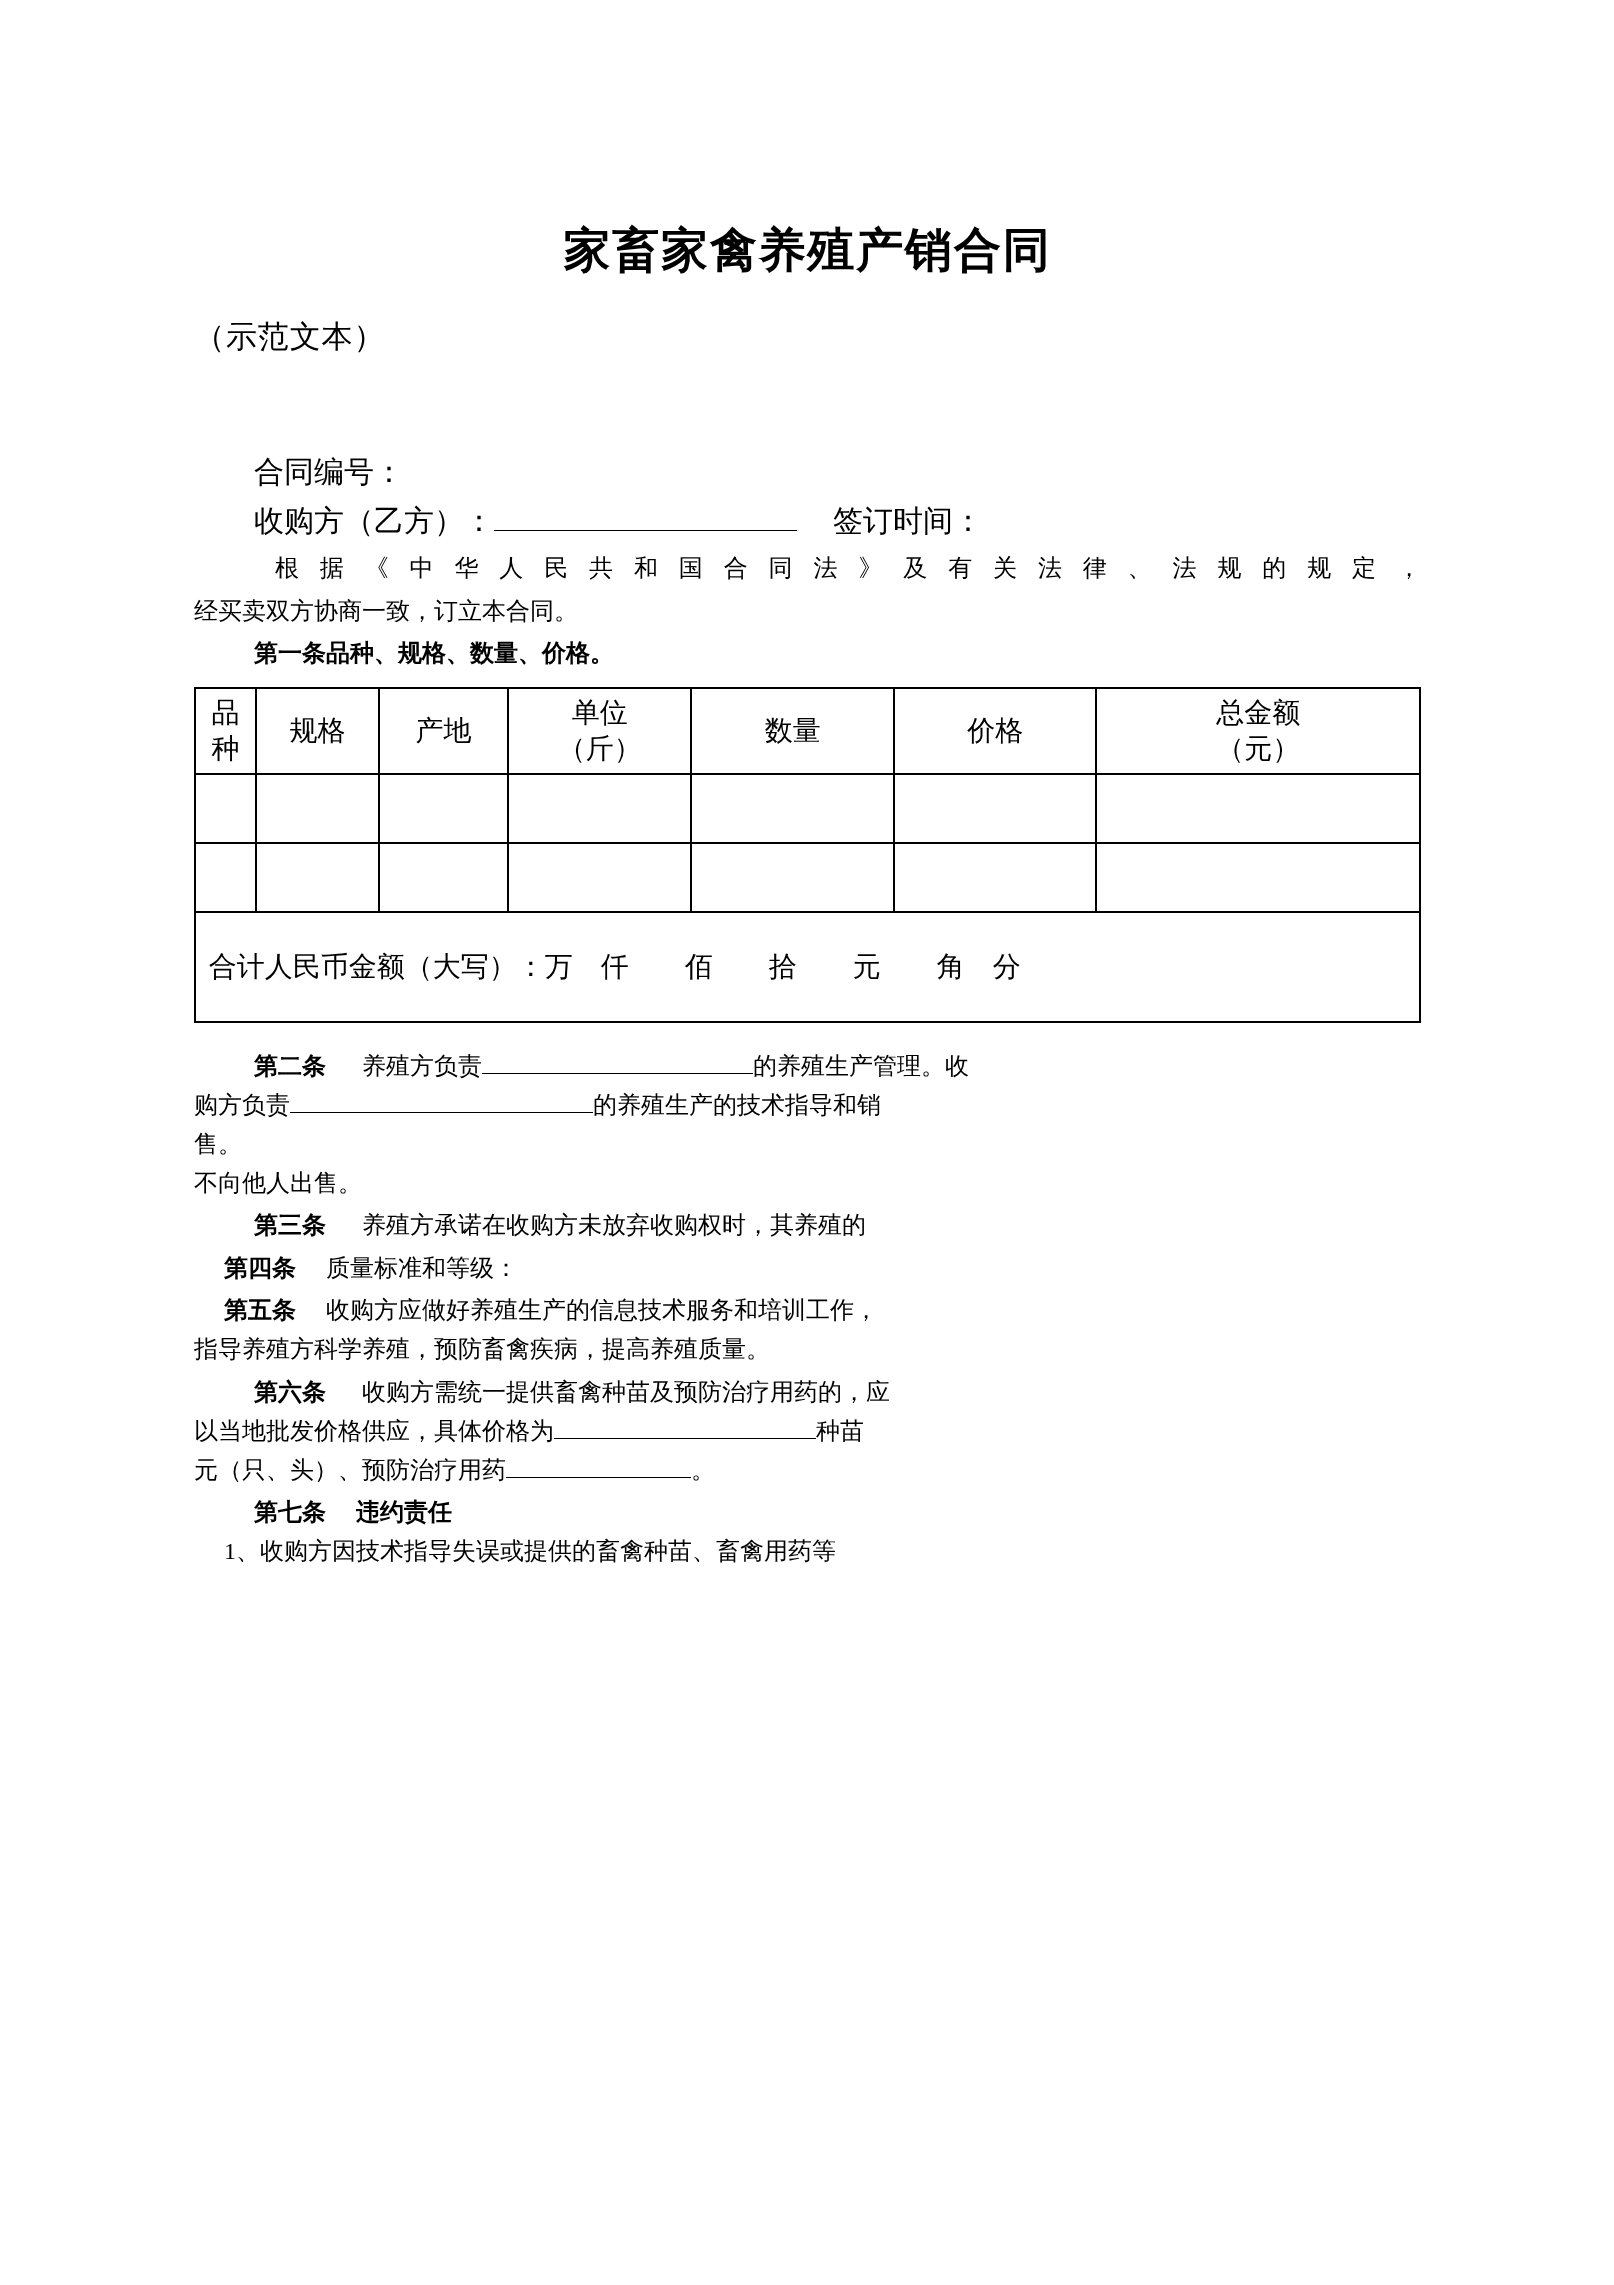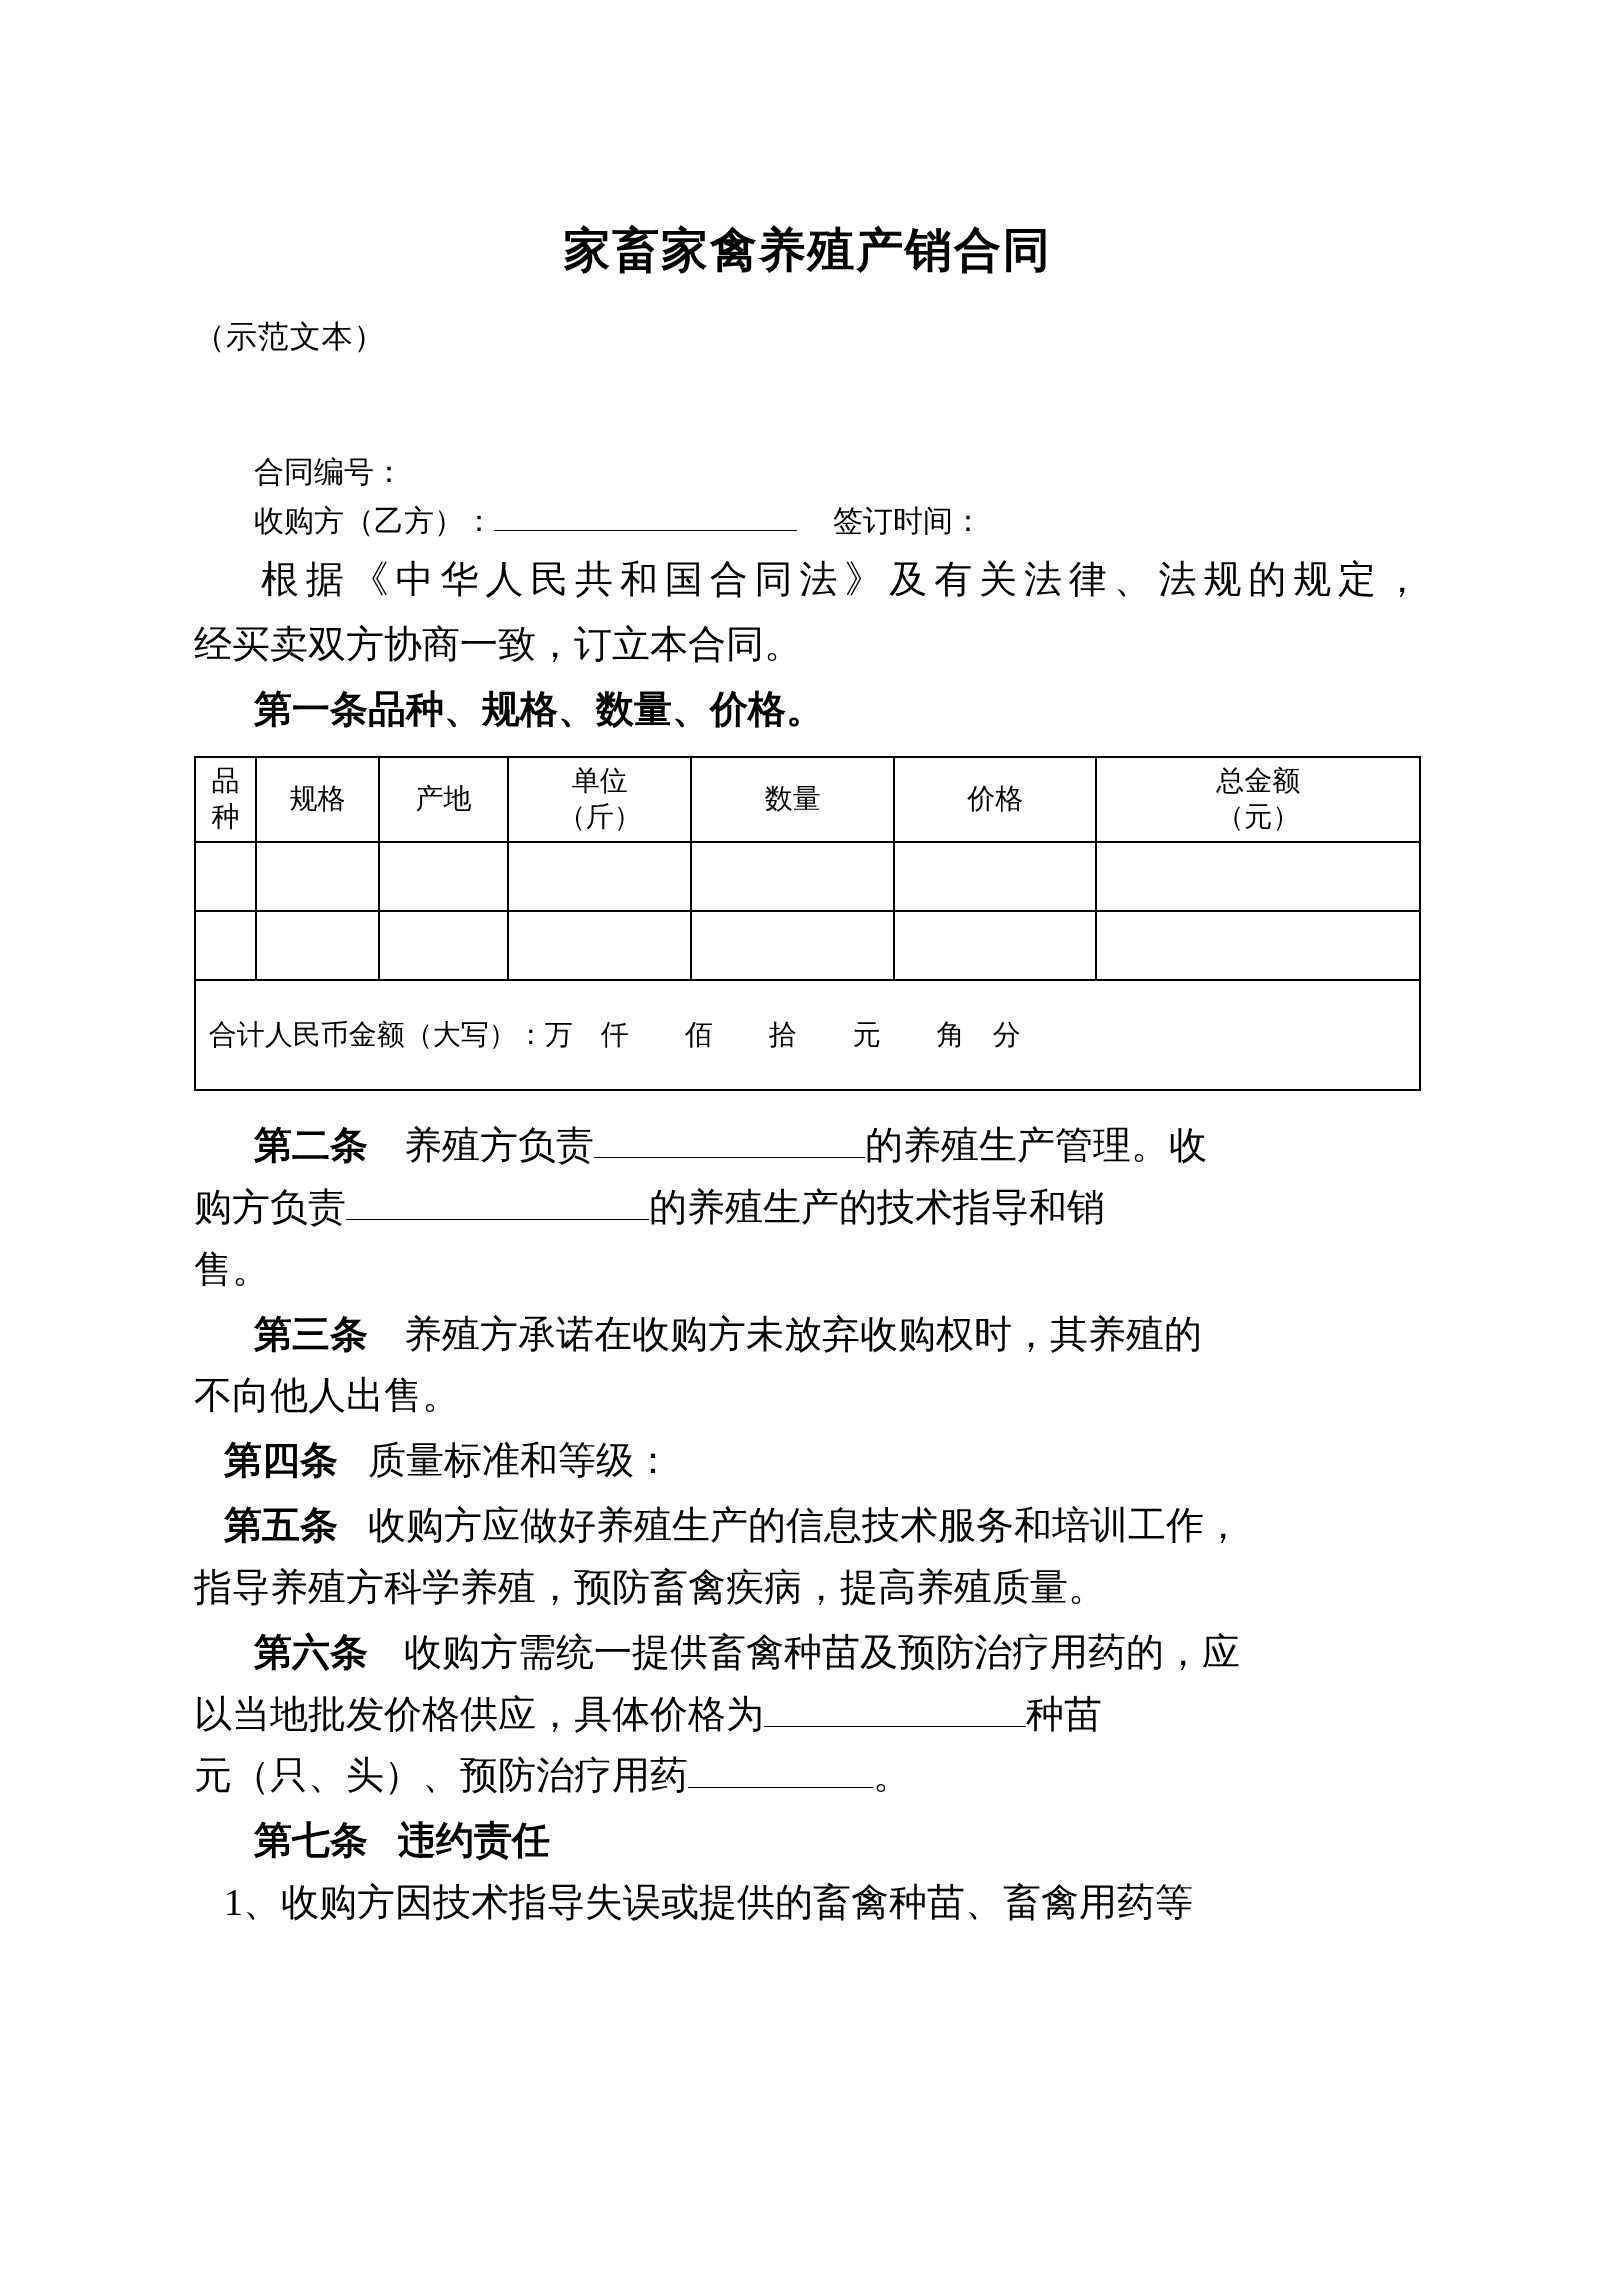--- a/index.html
+++ b/index.html
@@ -61,21 +61,21 @@
   .fill-330 { width: 303px; }
   .fill-285 { width: 262px; }
   .fill-200 { width: 185px; }
   .gap-lg { display: inline-block; width: 36px; }
   .bold {
     font-weight: bold;
     font-family: "DejaVu Sans", "Liberation Sans", sans-serif;
   }
   .para {
     margin-top: 3.6px;
-    font-size: 38px;
+    font-size: 24px;
     line-height: 1.62;
     text-align: justify;
   }
   .para-just {
     text-align: justify;
     text-align-last: justify;
   }
   table.goods {
     width: 100%;
     border-collapse: collapse;
@@ -188,25 +188,25 @@
     <div class="para after-table">
       <span class="indent"></span><span class="bold">第二条</span><span class="gap-lg"></span><span>养殖方负责</span><span class="fill fill-300"></span><span>的养殖生产管理。收</span>
     </div>
     <div class="para tight">
       <span>购方负责</span><span class="fill fill-330"></span><span>的养殖生产的技术指导和销</span>
     </div>
     <div class="para tight">
       <span>售。</span>
     </div>
 
+    <div class="para tight">
+      <span>不向他人出售。</span>
+    </div>
     <div class="para">
       <span class="indent"></span><span class="bold">第三条</span><span class="gap-lg"></span><span>养殖方承诺在收购方未放弃收购权时，其养殖的</span>
-    </div>
-    <div class="para tight">
-      <span>不向他人出售。</span>
     </div>
 
     <div class="para">
       <span class="indent-half"></span><span class="bold">第四条</span><span class="indent-half"></span><span>质量标准和等级：</span>
     </div>
 
     <div class="para">
       <span class="indent-half"></span><span class="bold">第五条</span><span class="indent-half"></span><span>收购方应做好养殖生产的信息技术服务和培训工作，</span>
     </div>
     <div class="para tight">

